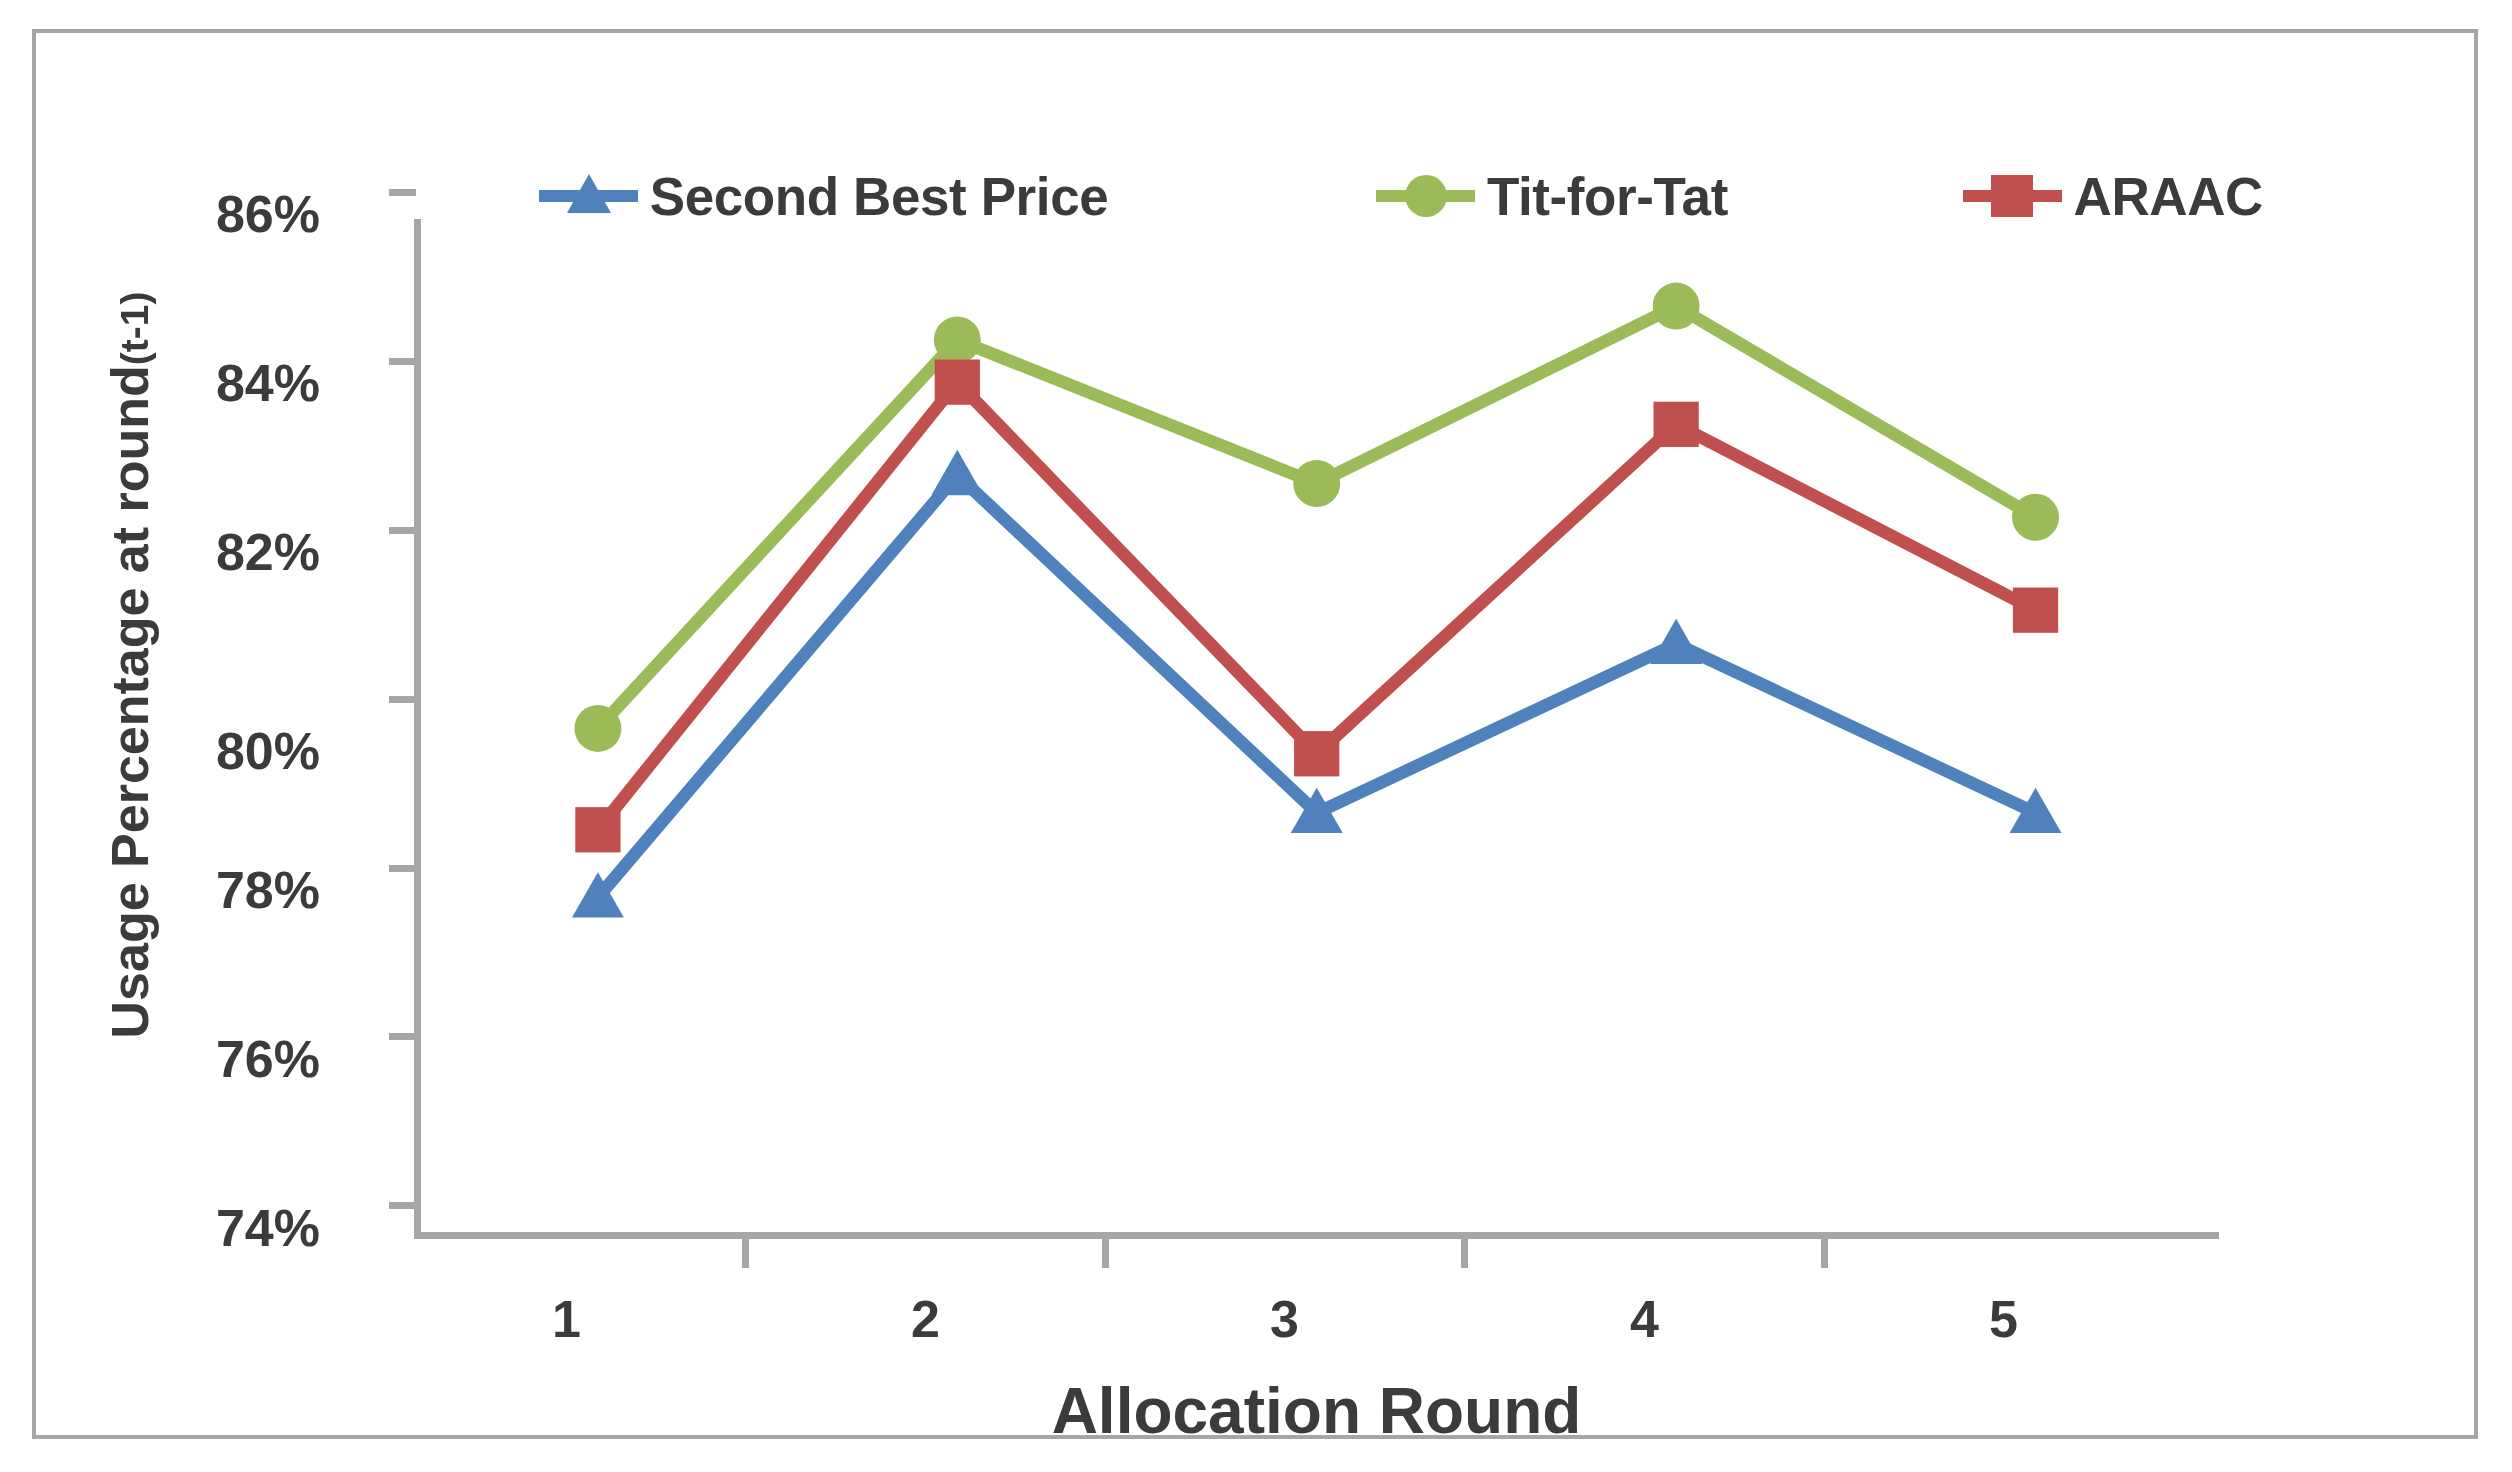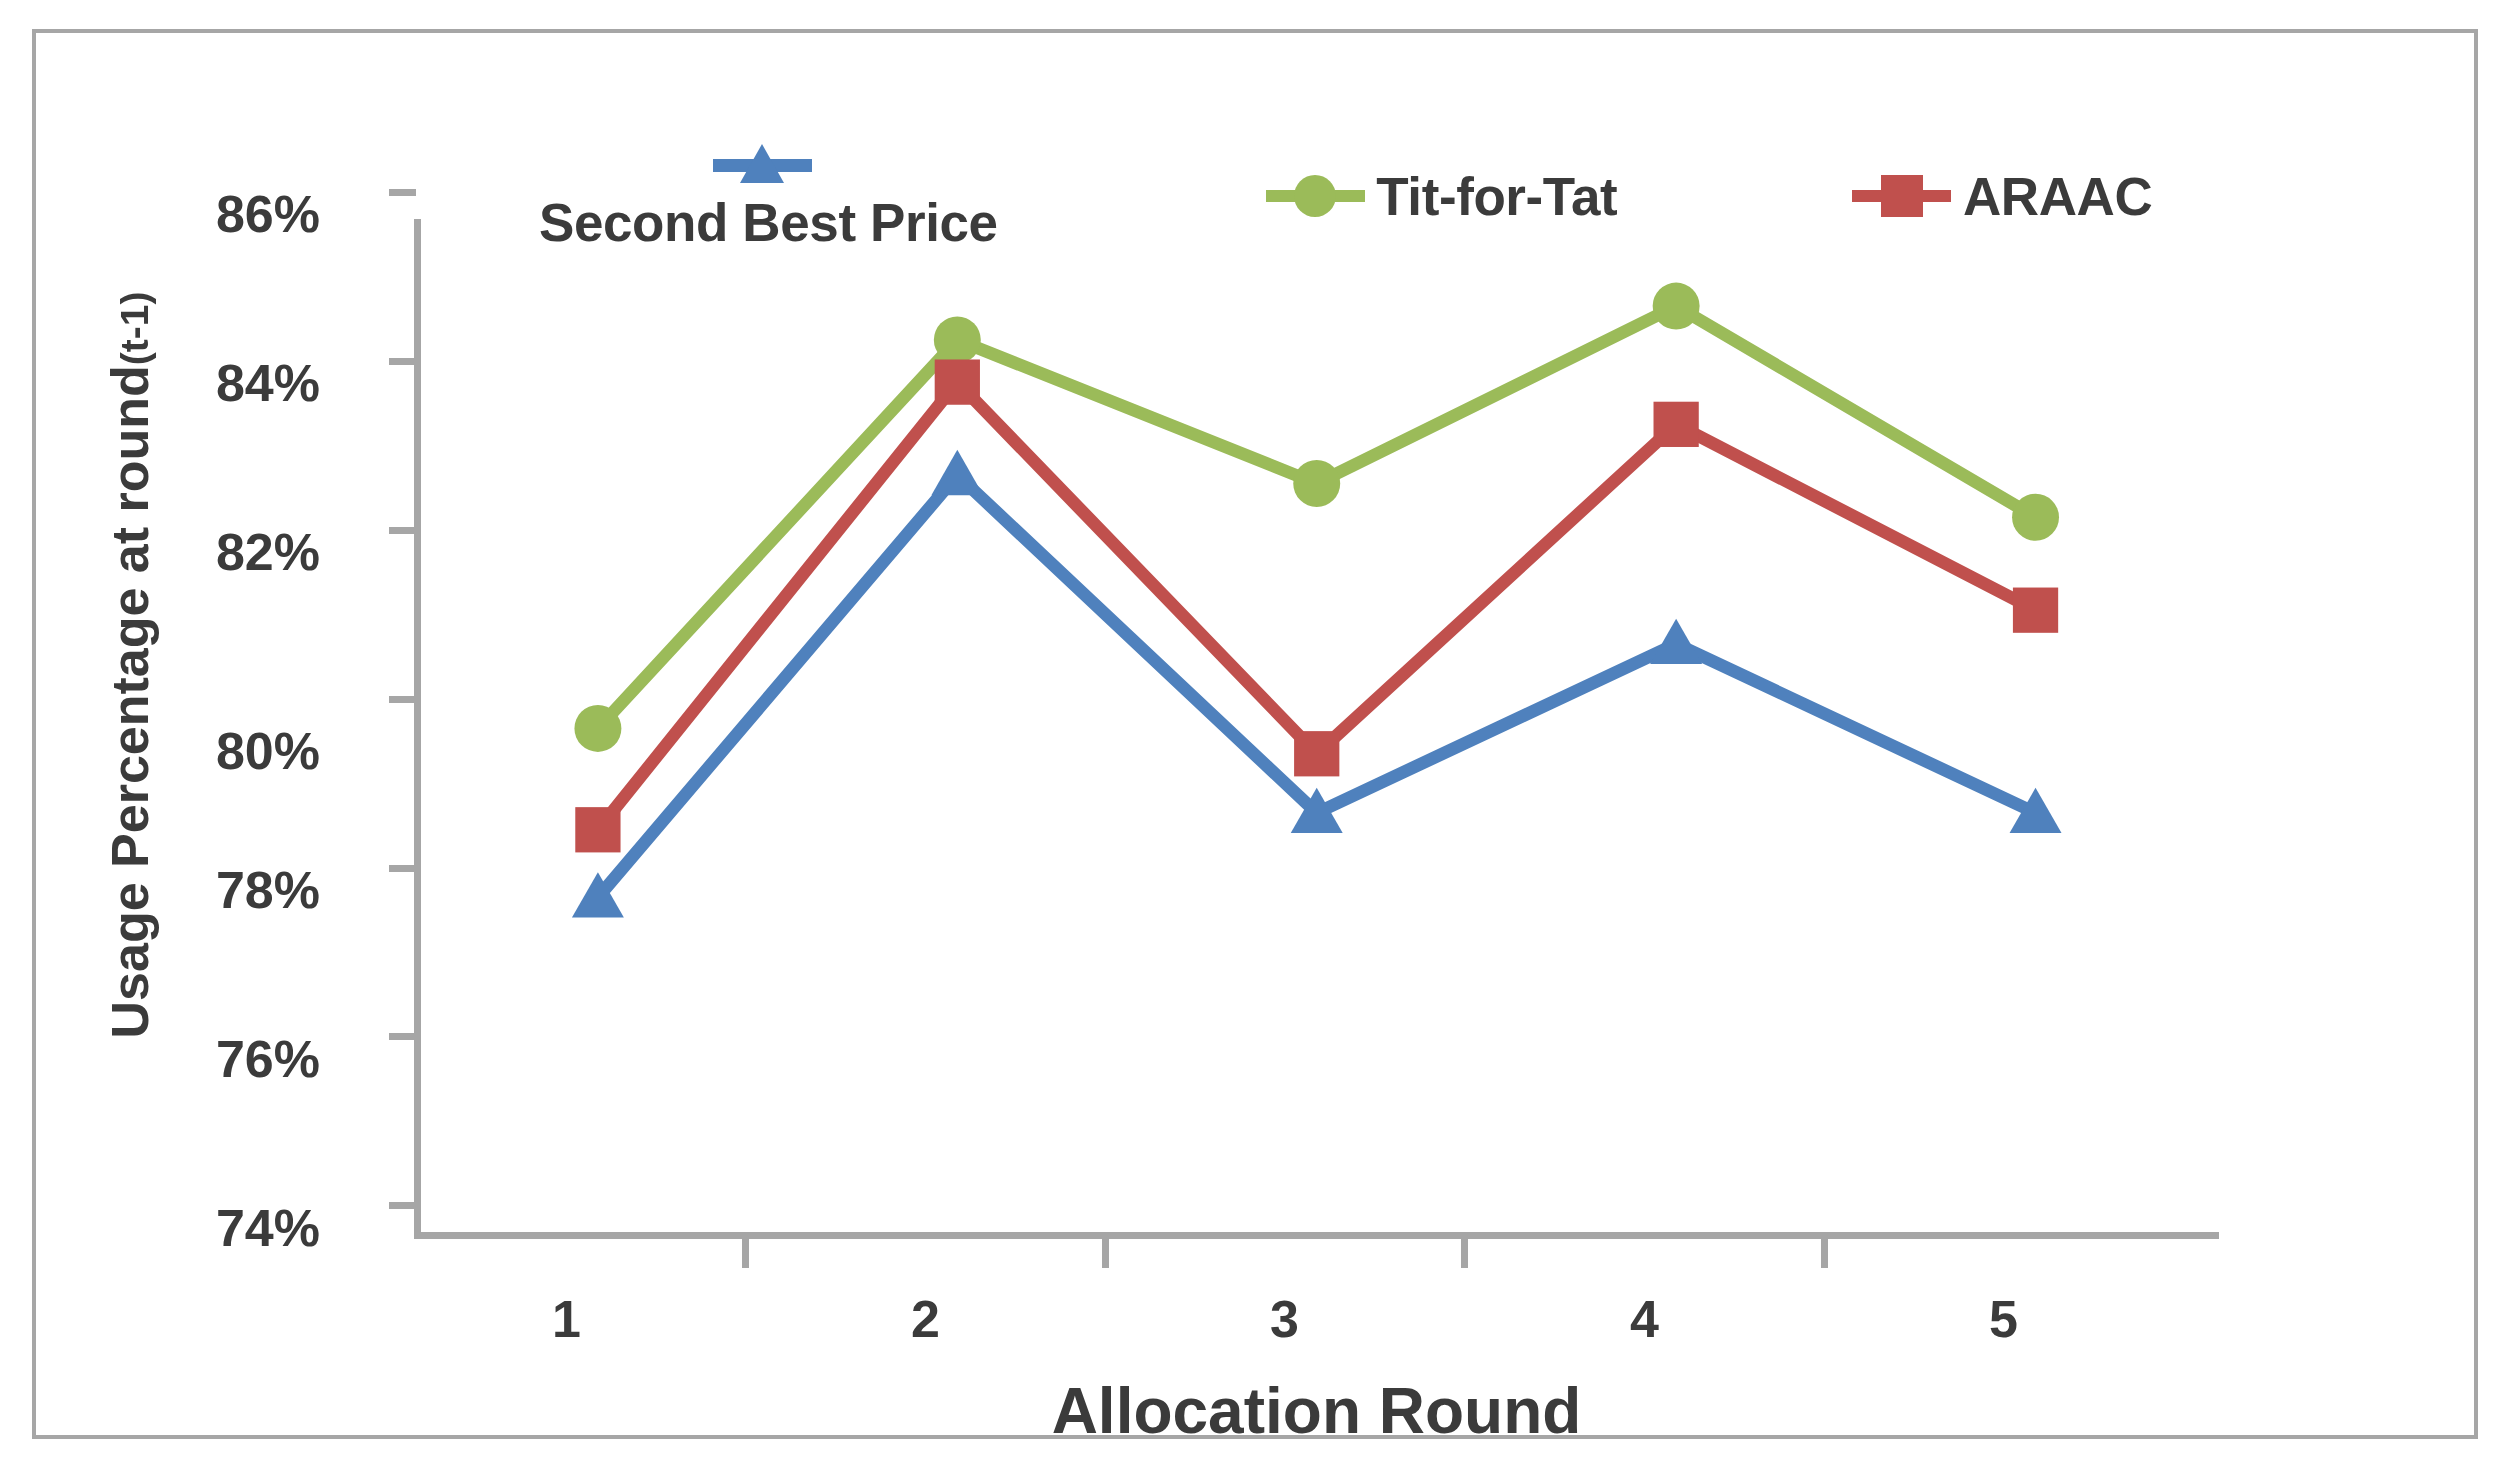--- a/index.html
+++ b/index.html
@@ -35,21 +35,21 @@
     display: flex;
     flex-direction: row;
     align-items: center;
   }
   .legend-item {
     display: flex;
     flex-direction: row;
     align-items: center;
     white-space: nowrap;
   }
-  .legend-item.slot-1 { margin-left: 0px; flex-direction: column; }
+  .legend-item.slot-1 { margin-left: 0px; }
   .legend-item.slot-2 { margin-left: 268px; text-align: center; }
   .legend-item.slot-3 { margin-left: 235px; }
 
   .legend-swatch {
     position: relative;
     width: 99px;
     height: 52px;
     margin-right: 11.7px;
     flex: none;
   }

